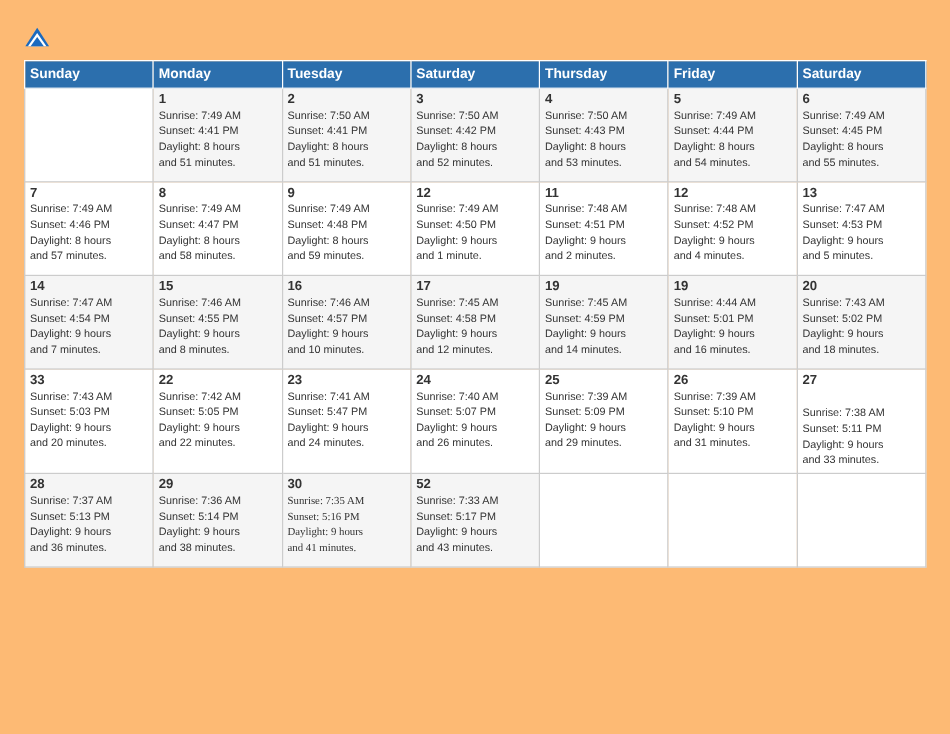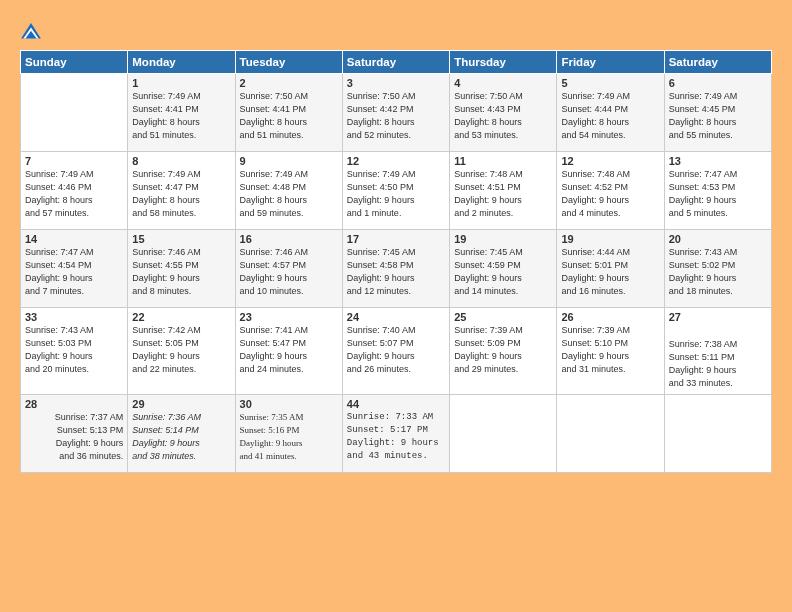--- a/index.html
+++ b/index.html
@@ -332,42 +332,42 @@
             <span class="day-num">27</span>
             <div class="day-info" style="white-space: pre-line; margin-top: 15px;">Sunrise: 7:38 AM
 Sunset: 5:11 PM
 Daylight: 9 hours
 and 33 minutes.</div>
           </td>
         </tr>
         <tr>
           <td>
             <span class="day-num">28</span>
-            <div class="day-info" style="white-space: pre-line; text-align: right;">Sunrise: 7:37 AM
+            <div class="day-info" style="white-space: pre-line;">Sunrise: 7:37 AM
 Sunset: 5:13 PM
 Daylight: 9 hours
 and 36 minutes.</div>
           </td>
           <td>
             <span class="day-num">29</span>
-            <div class="day-info" style="white-space: pre-line; font-style: italic;">Sunrise: 7:36 AM
+            <div class="day-info" style="white-space: pre-line;">Sunrise: 7:36 AM
 Sunset: 5:14 PM
 Daylight: 9 hours
 and 38 minutes.</div>
           </td>
           <td>
             <span class="day-num">30</span>
             <div class="day-info" style="white-space: pre-line; font-family: Liberation Serif, serif;">Sunrise: 7:35 AM
 Sunset: 5:16 PM
 Daylight: 9 hours
 and 41 minutes.</div>
           </td>
           <td>
-            <span class="day-num">44</span>
-            <div class="day-info" style="white-space: pre-line; font-family: Liberation Mono, monospace;">Sunrise: 7:33 AM
+            <span class="day-num">52</span>
+            <div class="day-info" style="white-space: pre-line;">Sunrise: 7:33 AM
 Sunset: 5:17 PM
 Daylight: 9 hours
 and 43 minutes.</div>
           </td>
           <td class="empty-cell"></td>
           <td class="empty-cell"></td>
           <td class="empty-cell"></td>
         </tr>
       </tbody>
   </table>

